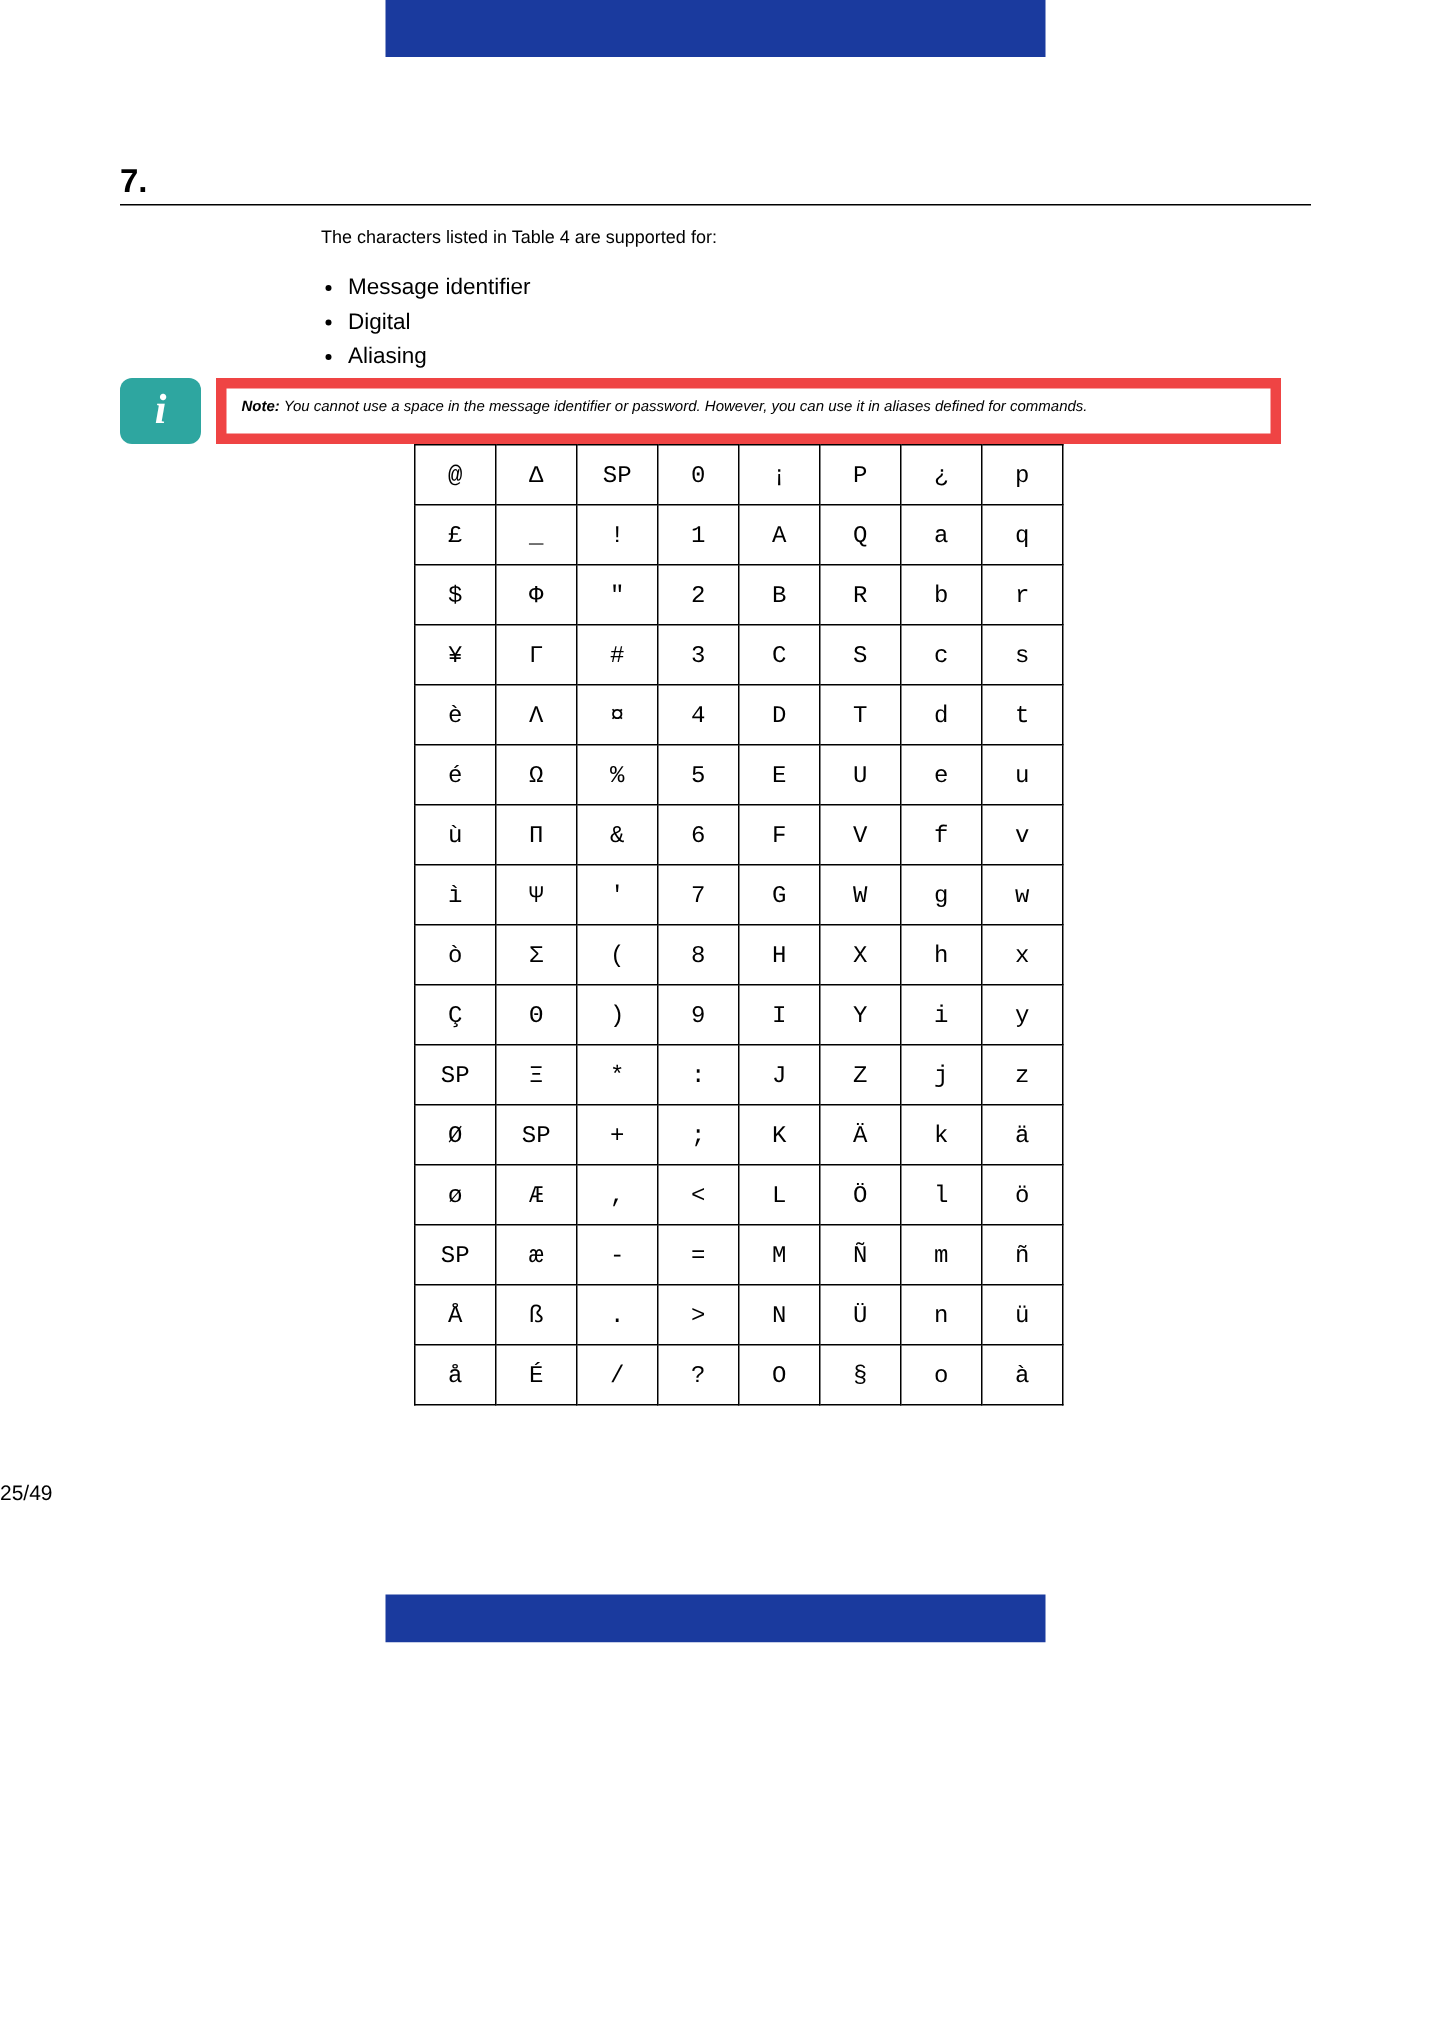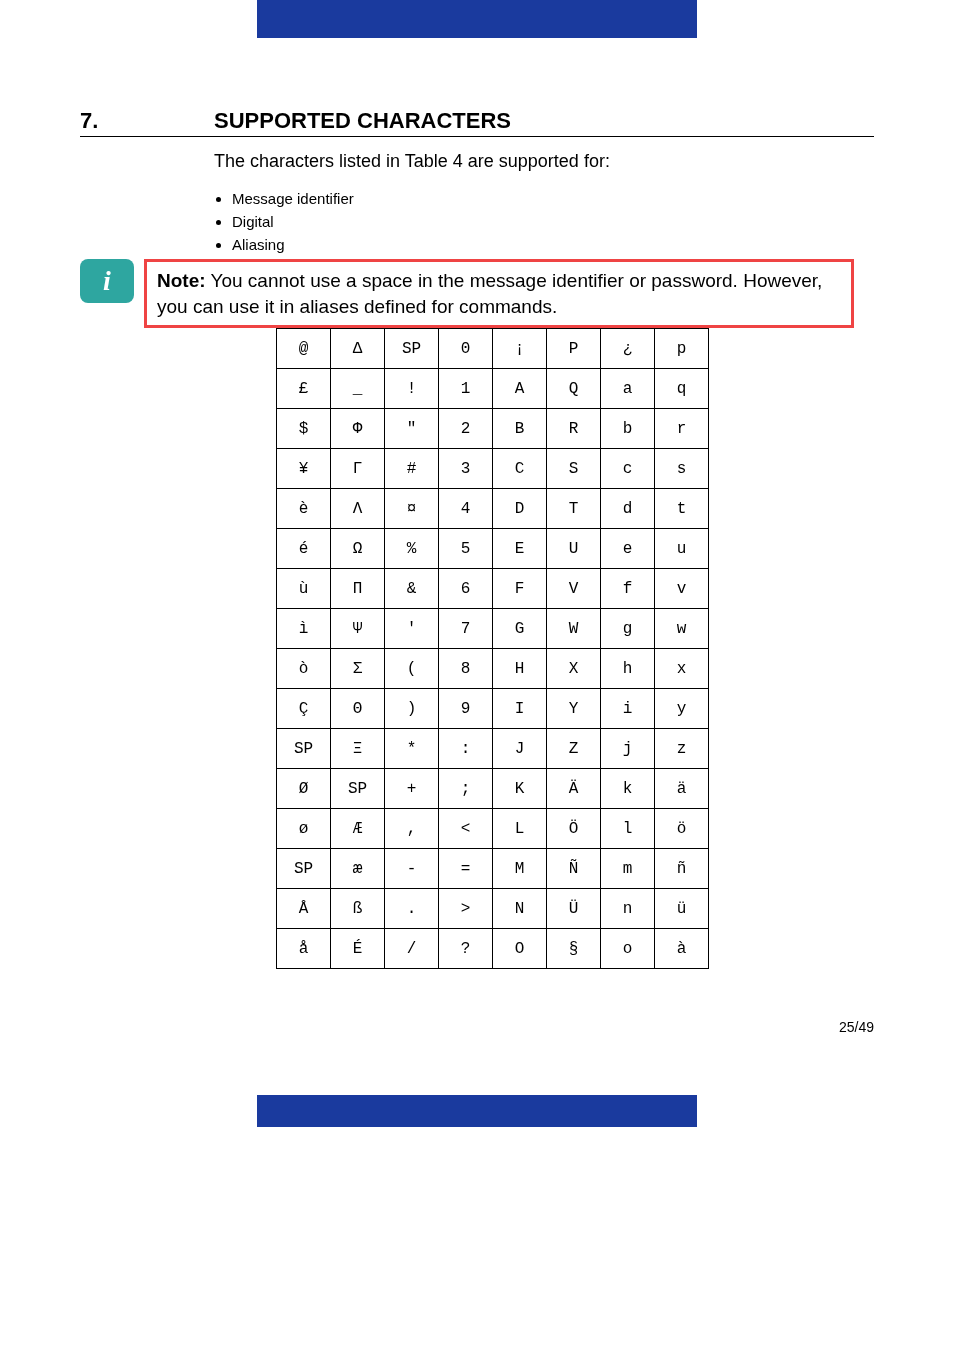--- a/index.html
+++ b/index.html
@@ -37,21 +37,21 @@
     width: 134px;
   }
   .section-title {
     font-size: 22px;
     font-weight: bold;
   }
   .indent {
     margin-left: 134px;
   }
   .p1 {
-    font-size: 18px;
+    font-size: 12px;
     margin: 14px 0 18px;
   }
   ul.bullets {
     margin: 16px 0 0 18px;
     padding: 0;
   }
   ul.bullets li {
     font-size: 15px;
     margin: 6px 0;
   }
@@ -75,60 +75,60 @@
     justify-content: center;
     color: #fff;
     font-family: Georgia, 'Times New Roman', serif;
     font-weight: bold;
     font-size: 28px;
     font-style: italic;
     margin-right: 10px;
     flex: none;
   }
   .note-box {
-    border: 3px solid #ef4444;
+    border: 7px solid #ef4444;
     padding: 6px 10px;
-    font-size: 19px;
+    font-size: 10px;
     line-height: 1.35;
     flex: 1;
+    font-style: italic;
   }
   .table-caption {
     font-size: 15px;
     font-weight: bold;
     margin: 36px 0 12px 134px;
   }
   table.chars {
     border-collapse: collapse;
     margin-left: 196px;
   }
   table.chars td {
     border: 1px solid #000;
     width: 54px;
     height: 40px;
     text-align: center;
     vertical-align: middle;
     font-family: "Courier New", monospace;
     font-size: 16px;
   }
   .page-num {
-    text-align: right;
+    text-align: left;
     font-size: 14px;
     padding: 50px 80px 0 0;
   }
 </style>
 </head>
 <body>
 
 <div class="header-bar"></div>
 
 <div class="content">
 
   <div class="section-row">
     <div class="section-num">7.</div>
-    <div class="section-title">SUPPORTED CHARACTERS</div>
   </div>
 
   <div class="indent">
     <p class="p1">The characters listed in Table 4 are supported for:</p>
     <ul class="bullets">
       <li>Message identifier</li>
       <li>Digital</li>
       <li>Aliasing</li>
     </ul>
   </div>

